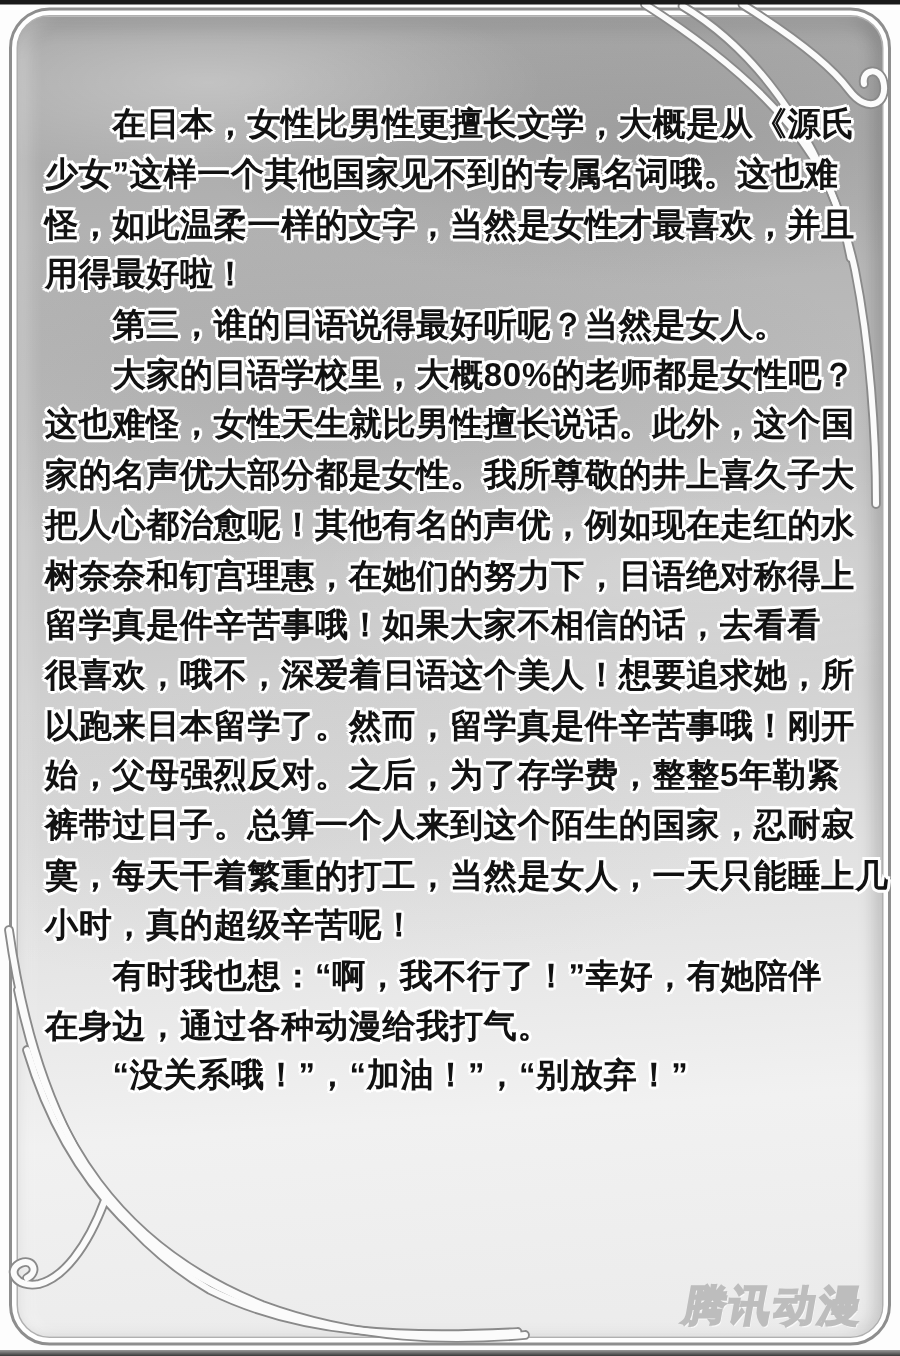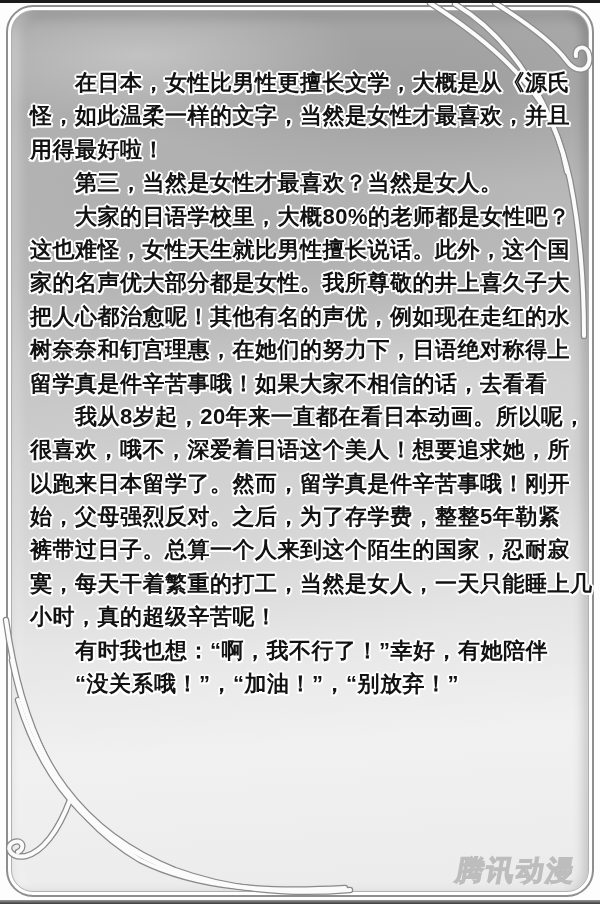--- a/index.html
+++ b/index.html
@@ -108,35 +108,36 @@
     <path class="ribbon-under" d="M 18,140 C 45,230 100,288 195,318"></path>
     <path class="ribbon-under" d="M 70,240 C 58,272 42,292 26,296 C 10,299 4,286 14,282 C 22,279 26,288 18,292"></path>
     <path class="ribbon-over" d="M 6,60 C 20,160 55,250 140,300 C 200,330 272,332 345,328"></path>
     <path class="ribbon-over" d="M 12,100 C 32,200 80,272 175,310 C 240,334 302,334 350,330"></path>
     <path class="ribbon-over" d="M 18,140 C 45,230 100,288 195,318"></path>
     <path class="ribbon-over" d="M 70,240 C 58,272 42,292 26,296 C 10,299 4,286 14,282 C 22,279 26,288 18,292"></path>
   </svg>
 
   <div class="text-block">
     <div class="line">　　在日本，女性比男性更擅长文学，大概是从《源氏</div>
+    <div class="line">少女”这样一个其他国家见不到的专属名词哦。这也难</div>
     <div class="line">怪，如此温柔一样的文字，当然是女性才最喜欢，并且</div>
     <div class="line">用得最好啦！</div>
-    <div class="line">　　第三，当然是女性才最喜欢？当然是女人。</div>
+    <div class="line">　　第三，谁的日语说得最好听呢？当然是女人。</div>
     <div class="line">　　大家的日语学校里，大概80%的老师都是女性吧？</div>
     <div class="line">这也难怪，女性天生就比男性擅长说话。此外，这个国</div>
     <div class="line">家的名声优大部分都是女性。我所尊敬的井上喜久子大</div>
     <div class="line">把人心都治愈呢！其他有名的声优，例如现在走红的水</div>
     <div class="line">树奈奈和钉宫理惠，在她们的努力下，日语绝对称得上</div>
     <div class="line">留学真是件辛苦事哦！如果大家不相信的话，去看看</div>
-    <div class="line">　　我从8岁起，20年来一直都在看日本动画。所以呢，</div>
     <div class="line">很喜欢，哦不，深爱着日语这个美人！想要追求她，所</div>
     <div class="line">以跑来日本留学了。然而，留学真是件辛苦事哦！刚开</div>
     <div class="line">始，父母强烈反对。之后，为了存学费，整整5年勒紧</div>
     <div class="line">裤带过日子。总算一个人来到这个陌生的国家，忍耐寂</div>
     <div class="line">寞，每天干着繁重的打工，当然是女人，一天只能睡上几</div>
     <div class="line">小时，真的超级辛苦呢！</div>
     <div class="line">　　有时我也想：“啊，我不行了！”幸好，有她陪伴</div>
+    <div class="line">在身边，通过各种动漫给我打气。</div>
     <div class="line">　　“没关系哦！”，“加油！”，“别放弃！”</div>
   </div>
 
   <div class="watermark">腾讯动漫</div>
 
 </div>
 
 </body></html>

